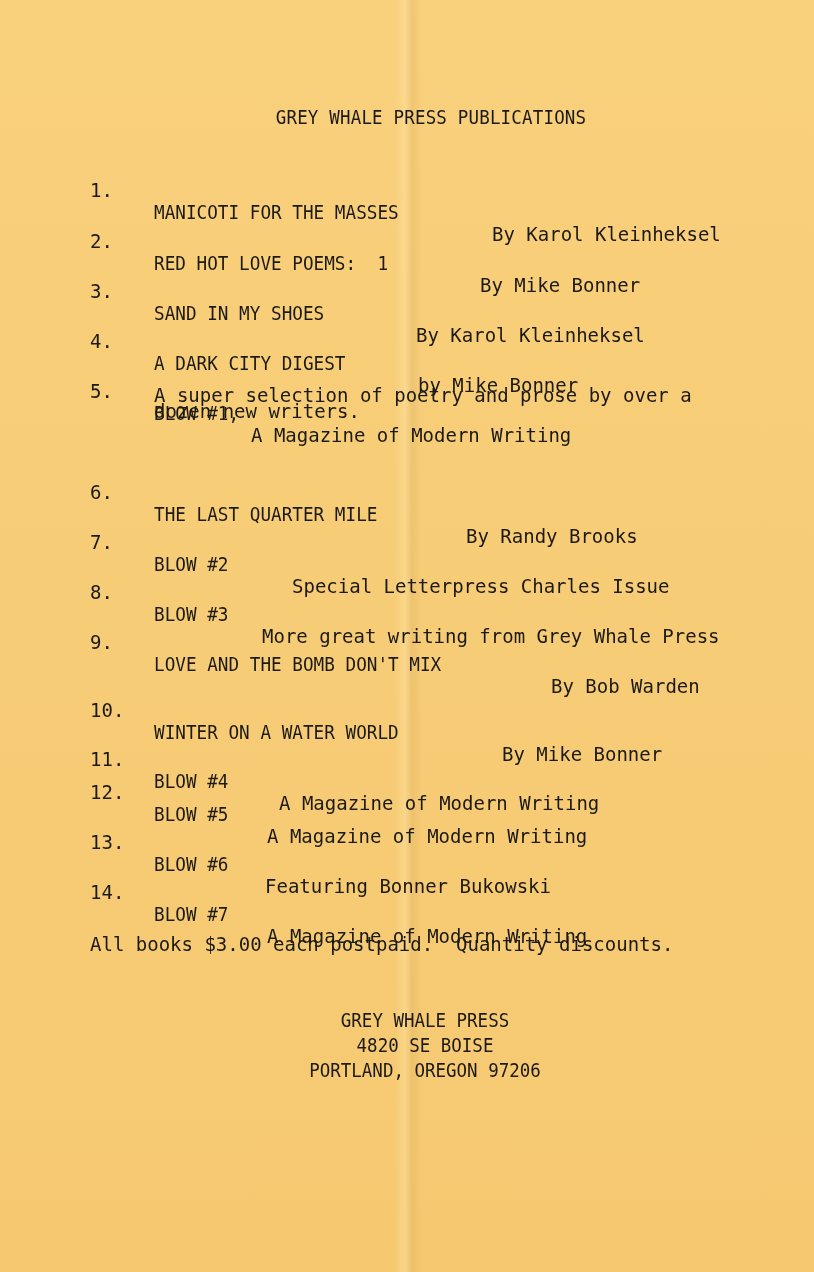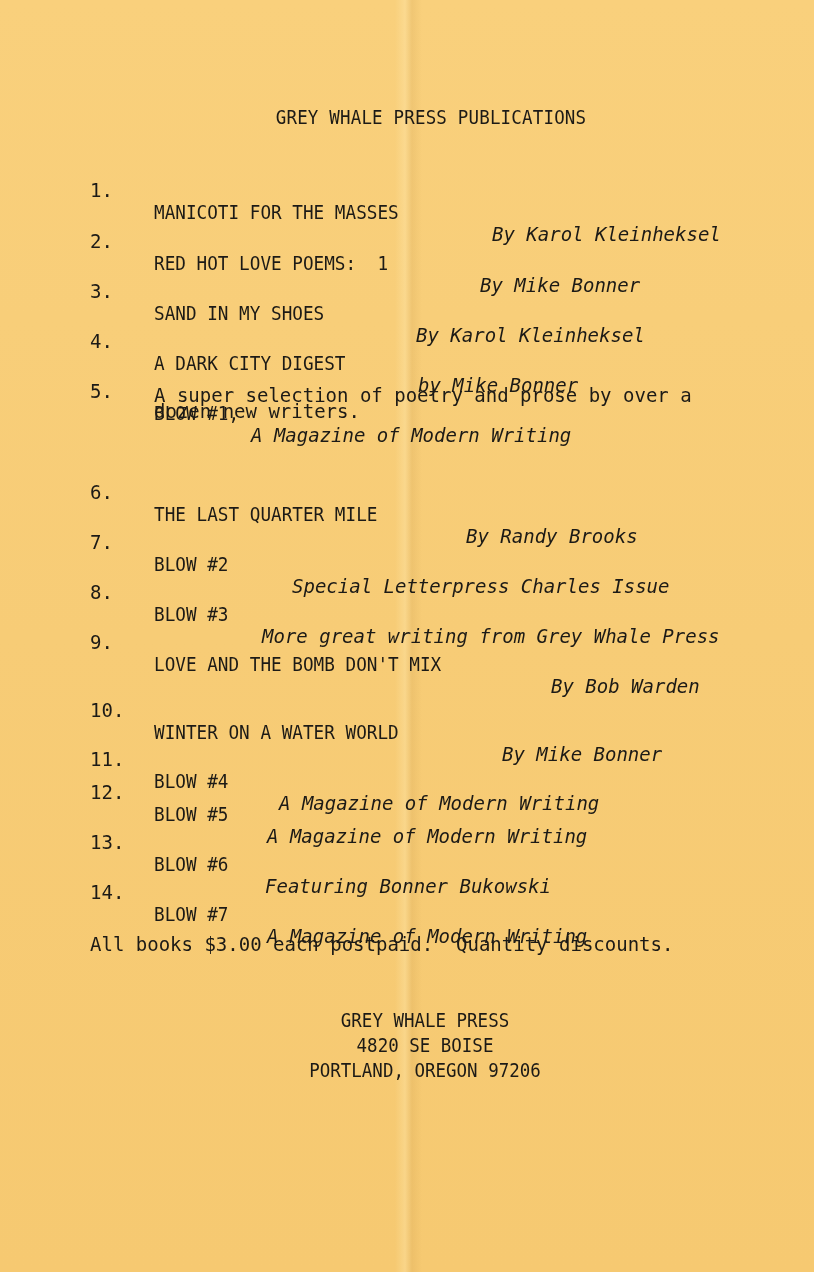--- a/index.html
+++ b/index.html
@@ -17,21 +17,21 @@
         linear-gradient(180deg, #f9d07c 0%, #f7cc76 50%, #f6c971 100%);
     }
     .title {
       position: absolute; top: 106px; left: 0; width: 862px;
       text-align: center; font-size: 19px; letter-spacing: 0.2px;
       transform: scaleX(0.92); transform-origin: 431px 0;
     }
     .row { position: absolute; left: 90px; font-size: 19px; white-space: pre; }
     .num { position: absolute; left: 0; width: 60px; }
     .txt { position: absolute; left: 64px; transform: scaleX(0.93); transform-origin: 0 0; }
-    .by { position: absolute; font-style: italic; }
+    .by { position: absolute; }
     .line2 { position: absolute; left: 64px; }
     .footer-note { position: absolute; top: 933px; left: 90px; font-size: 19px; white-space: pre; }
     .addr { position: absolute; left: 0; width: 850px; text-align: center; font-size: 19px; transform: scaleX(0.92); transform-origin: 425px 0; }
   </style>
 </head>
 <body>
 
 <div class="paper"></div>
 
 <div class="title">GREY WHALE PRESS PUBLICATIONS</div>

